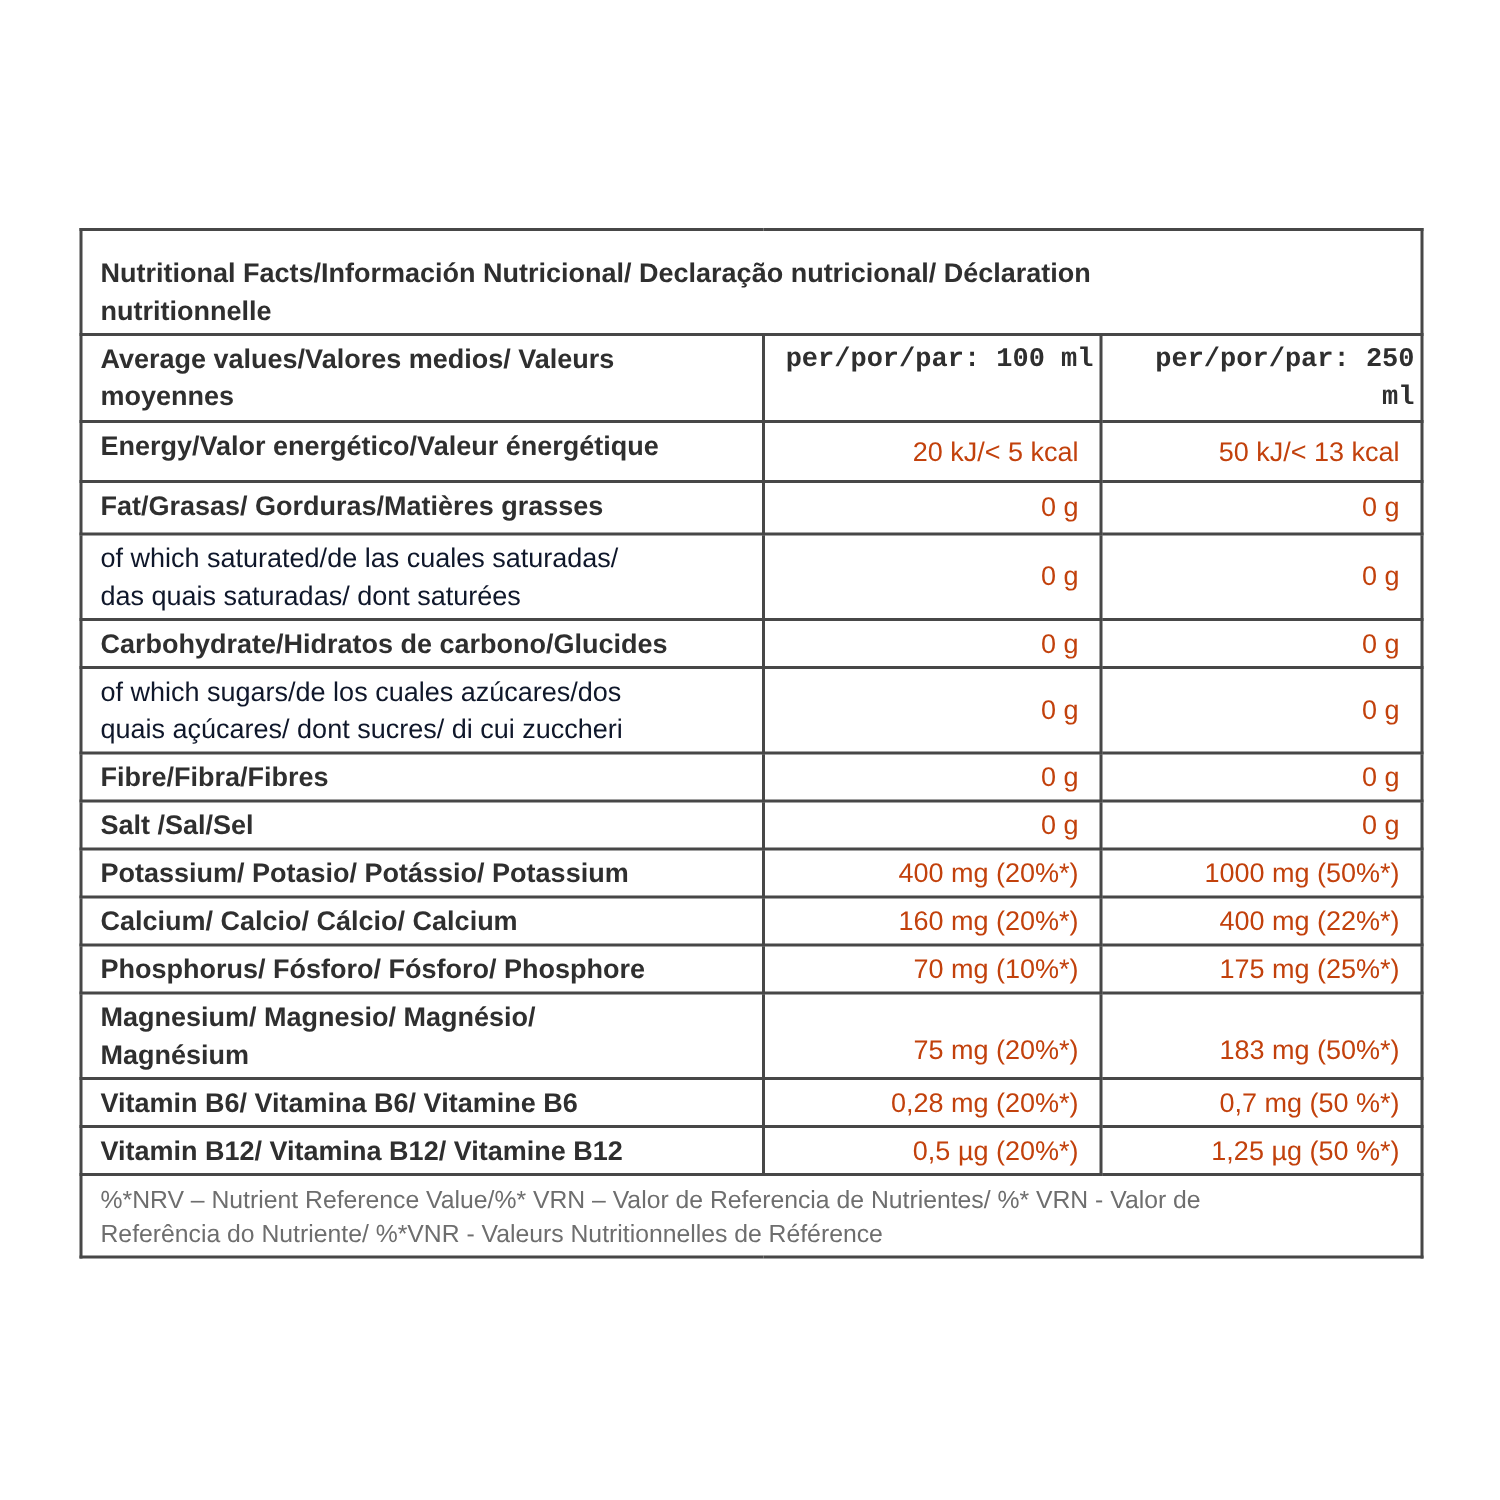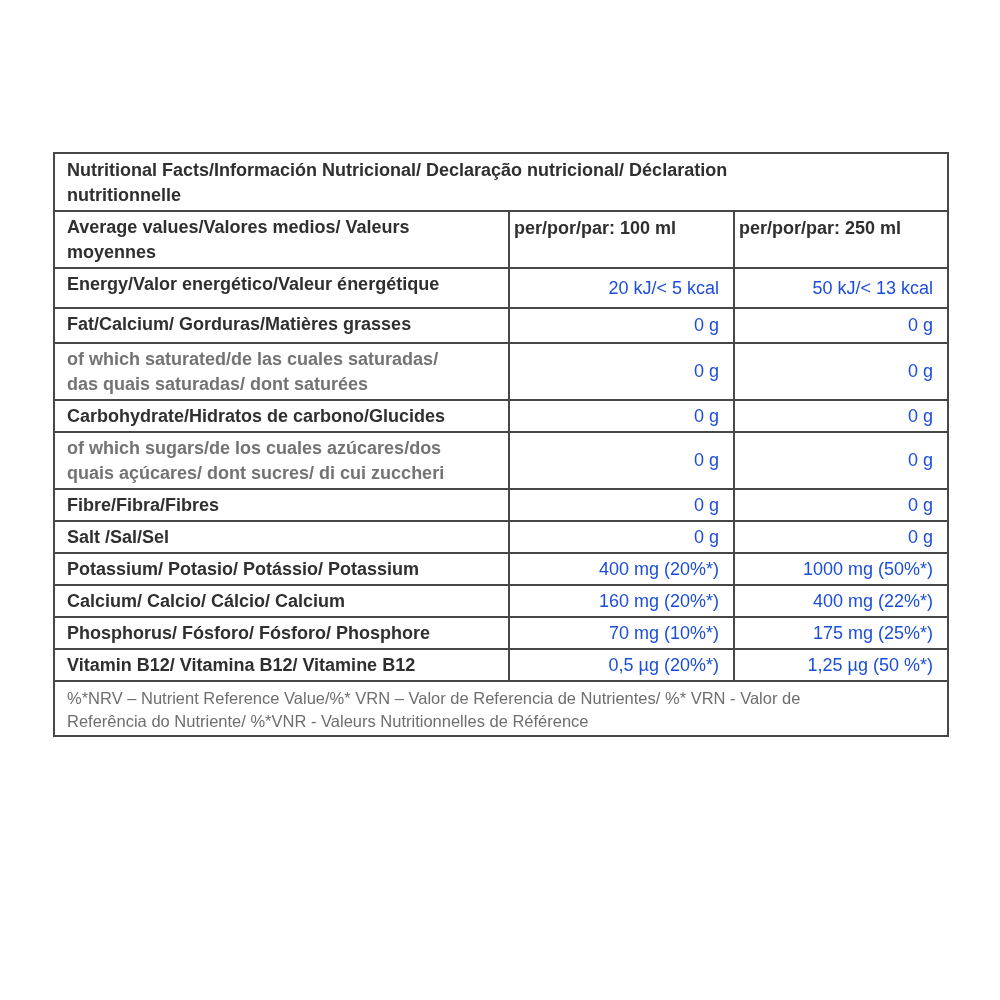--- a/index.html
+++ b/index.html
@@ -18,31 +18,31 @@
   }
   .nutrition-table td{
     padding:2px 4px 2px 12px;
     font-size:18px;line-height:25px;
     white-space:pre-line;
     vertical-align:middle;
     overflow:hidden;
   }
   td.lbl{vertical-align:top;padding-top:3px;}
   .t-strong{font-weight:700;color:#2f2f2f;}
-  .t-light{font-weight:700;color:#737373;}
+  .t-light{font-weight:400;color:#0f172a;}
   td.val{
     text-align:right;padding-right:14px;padding-left:4px;
-    font-weight:400;color:#1d4ed8;
+    font-weight:400;color:#c2410c;
   }
   td.val-head{
-    text-align:left;vertical-align:top;padding:4px 4px 2px 4px;
-    font-weight:700;color:#2f2f2f;
+    text-align:right;vertical-align:top;padding:4px 4px 2px 4px;
+    font-weight:700;color:#2f2f2f;font-family:Liberation Mono, monospace;
   }
   td.vbottom{vertical-align:bottom;padding-bottom:5px;}
-  td.title-cell{vertical-align:top;padding-top:4px;margin-top:43px;}
+  td.title-cell{vertical-align:top;padding-top:16px;margin-top:43px;}
   td.footnote-cell{
     font-size:16.5px;line-height:23px;color:#6e6e6e;font-weight:400;
     vertical-align:top;padding-top:5px;margin-top:11px;
   }
   tr.rh55{height:55px}tr.rh34{height:40px}tr.rh35{height:35px}
   tr.rh54{height:54px}tr.rh32{height:20px}tr.rh53{height:53px}
   tr.rh56{height:56px}tr.rh31{height:31px}tr.rh30{height:30px}
   tr.rh51{height:51px}
 </style>
 </head>
@@ -65,21 +65,21 @@
       <td class="val-head">per/por/par: 100 ml</td>
       <td class="val-head">per/por/par: 250 ml</td>
     </tr>
 
     <tr class="rh34">
       <td class="lbl t-strong">Energy/Valor energético/Valeur énergétique</td>
       <td class="val">20 kJ/&lt; 5 kcal</td>
       <td class="val">50 kJ/&lt; 13 kcal</td>
     </tr>
     <tr class="rh35">
-      <td class="lbl t-strong">Fat/Calcium/ Gorduras/Matières grasses</td>
+      <td class="lbl t-strong">Fat/Grasas/ Gorduras/Matières grasses</td>
       <td class="val">0 g</td>
       <td class="val">0 g</td>
     </tr>
     <tr class="rh54">
       <td class="lbl t-light">of which saturated/de las cuales saturadas/
 das quais saturadas/ dont saturées</td>
       <td class="val">0 g</td>
       <td class="val">0 g</td>
     </tr>
     <tr class="rh32">
@@ -111,20 +111,31 @@
     <tr class="rh30">
       <td class="lbl t-strong">Calcium/ Calcio/ Cálcio/ Calcium</td>
       <td class="val">160 mg (20%*)</td>
       <td class="val">400 mg (22%*)</td>
     </tr>
     <tr class="rh30">
       <td class="lbl t-strong">Phosphorus/ Fósforo/ Fósforo/ Phosphore</td>
       <td class="val">70 mg (10%*)</td>
       <td class="val">175 mg (25%*)</td>
     </tr>
+    <tr class="rh54">
+      <td class="lbl t-strong">Magnesium/ Magnesio/ Magnésio/
+Magnésium</td>
+      <td class="val vbottom">75 mg (20%*)</td>
+      <td class="val vbottom">183 mg (50%*)</td>
+    </tr>
+    <tr class="rh30">
+      <td class="lbl t-strong">Vitamin B6/ Vitamina B6/ Vitamine B6</td>
+      <td class="val">0,28 mg (20%*)</td>
+      <td class="val">0,7 mg (50 %*)</td>
+    </tr>
     <tr class="rh32">
       <td class="lbl t-strong">Vitamin B12/ Vitamina B12/ Vitamine B12</td>
       <td class="val">0,5 µg (20%*)</td>
       <td class="val">1,25 µg (50 %*)</td>
     </tr>
 
     <tr class="rh51">
       <td colspan="3" class="footnote-cell">%*NRV – Nutrient Reference Value/%* VRN – Valor de Referencia de Nutrientes/ %* VRN - Valor de
 Referência do Nutriente/ %*VNR - Valeurs Nutritionnelles de Référence</td>
     </tr>

